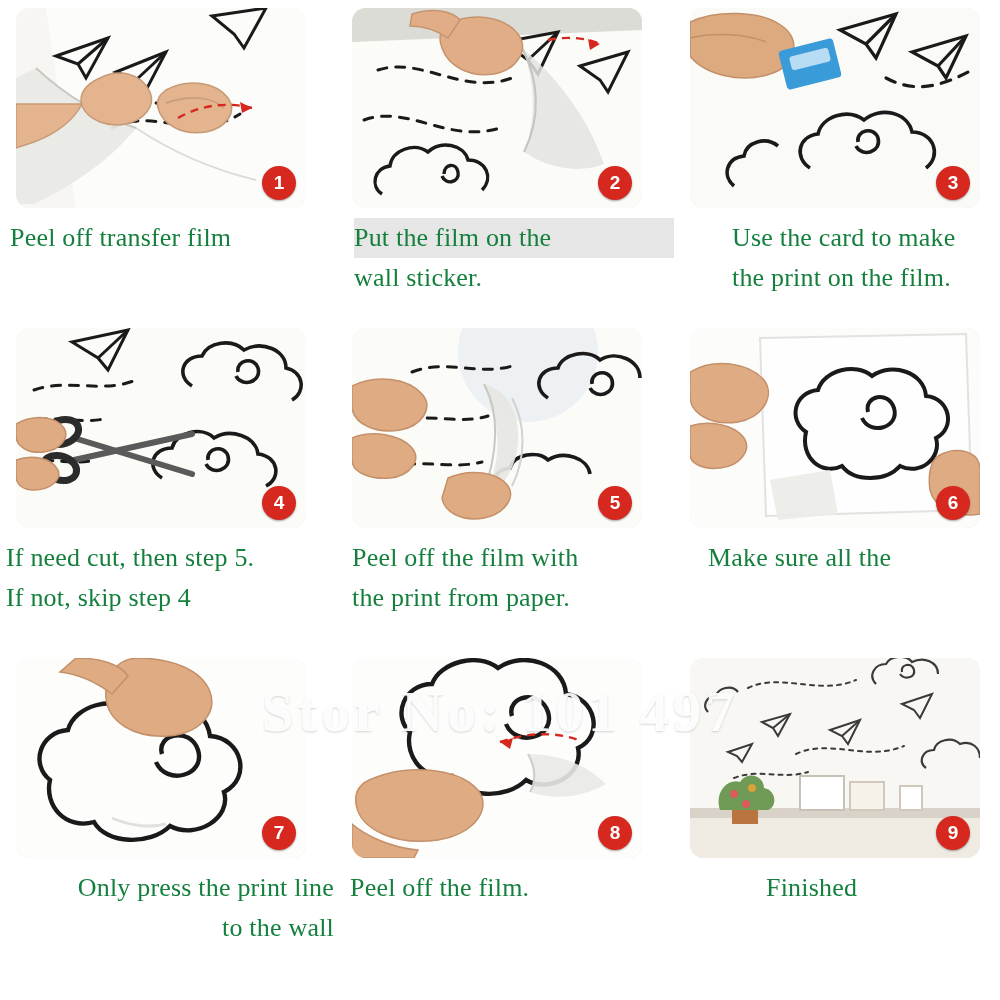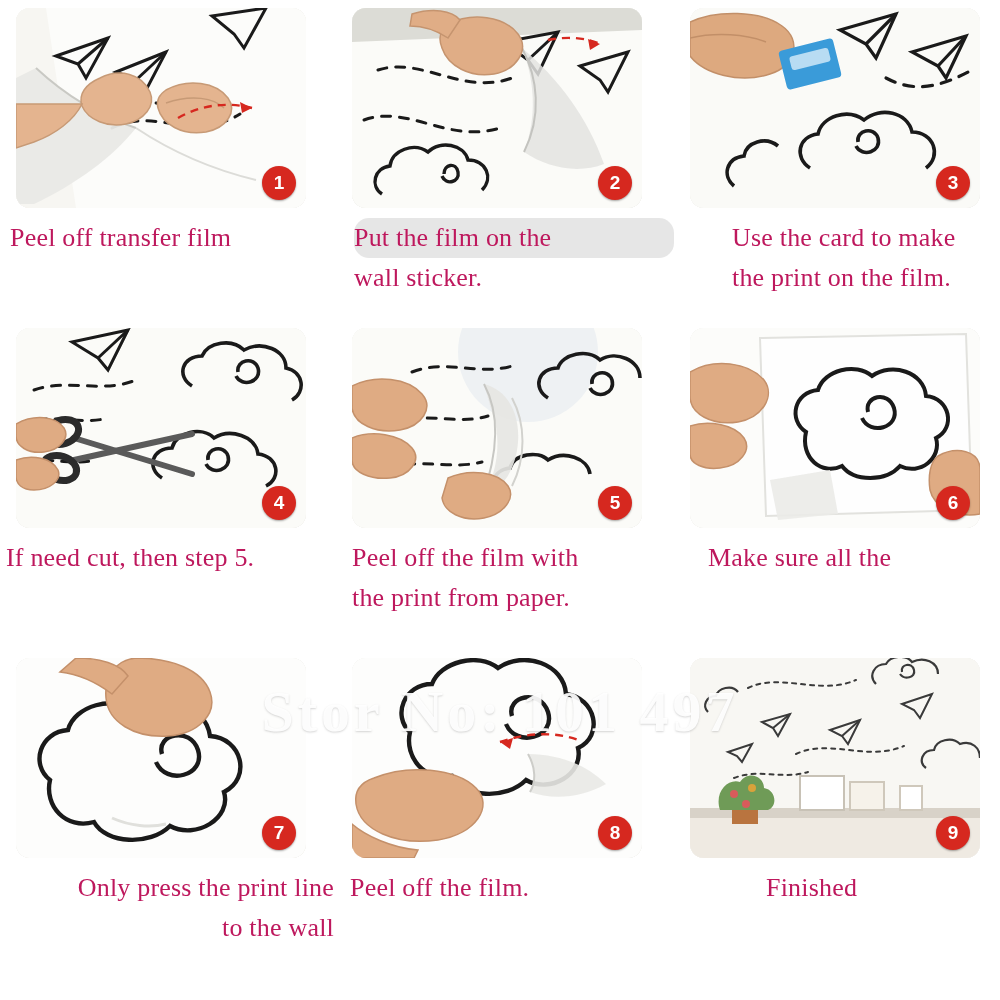--- a/index.html
+++ b/index.html
@@ -67,21 +67,21 @@
     font-weight: bold;
     font-size: 19px;
     line-height: 34px;
     text-align: center;
     box-shadow: 0 1px 2px rgba(0,0,0,0.35);
   }
   .caption {
     margin-top: 10px;
     font-family: "Liberation Serif", serif;
     font-size: 26px;
-    color: #be185d;
+    color: #15803d;
     line-height: 1.55;
     letter-spacing: 0.2px;
   }
   .cell.c1 .caption { padding-left: 4px; }
   .cell.c2 .caption { padding-left: 8px; }
   .cell.c3 .caption { padding-left: 2px; margin-left: 44px; }
   .cell.c4 .caption { padding-left: 0px; }
   .cell.c5 .caption { padding-left: 6px; }
   .cell.c6 .caption { padding-left: 22px; }
   .cell.c7 .caption { padding-left: 0px; text-align: right; }
@@ -101,21 +101,20 @@
     font-weight: bold;
     color: rgba(255,255,255,0.92);
     letter-spacing: 4px;
     text-shadow: 0 1px 2px rgba(120,120,120,0.30);
     pointer-events: none;
     user-select: none;
     z-index: 50;
   }
   .hl {
     background: rgba(226,226,226,0.85);
-    border-radius: 15px;
   }
 </style>
 </head>
 <body>
 
 <div class="sheet">
 
   <div class="grid">
 
     <div class="cell c1">
@@ -268,20 +267,21 @@
           </g>
           <g fill="#dfab83" stroke="#c4906a" stroke-width="1.5">
             <path d="M0 96 C18 86, 40 88, 48 100 C54 110, 44 122, 28 124 C12 126, 0 118, 0 108 Z"></path>
             <path d="M0 132 C16 126, 36 130, 42 142 C46 152, 34 162, 18 162 C6 162, 0 156, 0 148 Z"></path>
           </g>
         </svg>
         <div class="badge">4</div>
       </div>
       <div class="caption">
         <span class="line">If need cut, then step 5.</span>
+        <span class="line">If not, skip step 4</span>
       </div>
     </div>
 
     <div class="cell c5">
       <div class="photo">
         <div class="bg"></div>
         <svg viewBox="0 0 290 200">
           <rect x="0" y="0" width="290" height="200" fill="#fbfbf8"></rect>
           <circle cx="176" cy="24" r="70" fill="#eef1f3"></circle>
           <g stroke="#1a1a1a" stroke-width="3" fill="none" stroke-dasharray="9 9" stroke-linecap="round">

